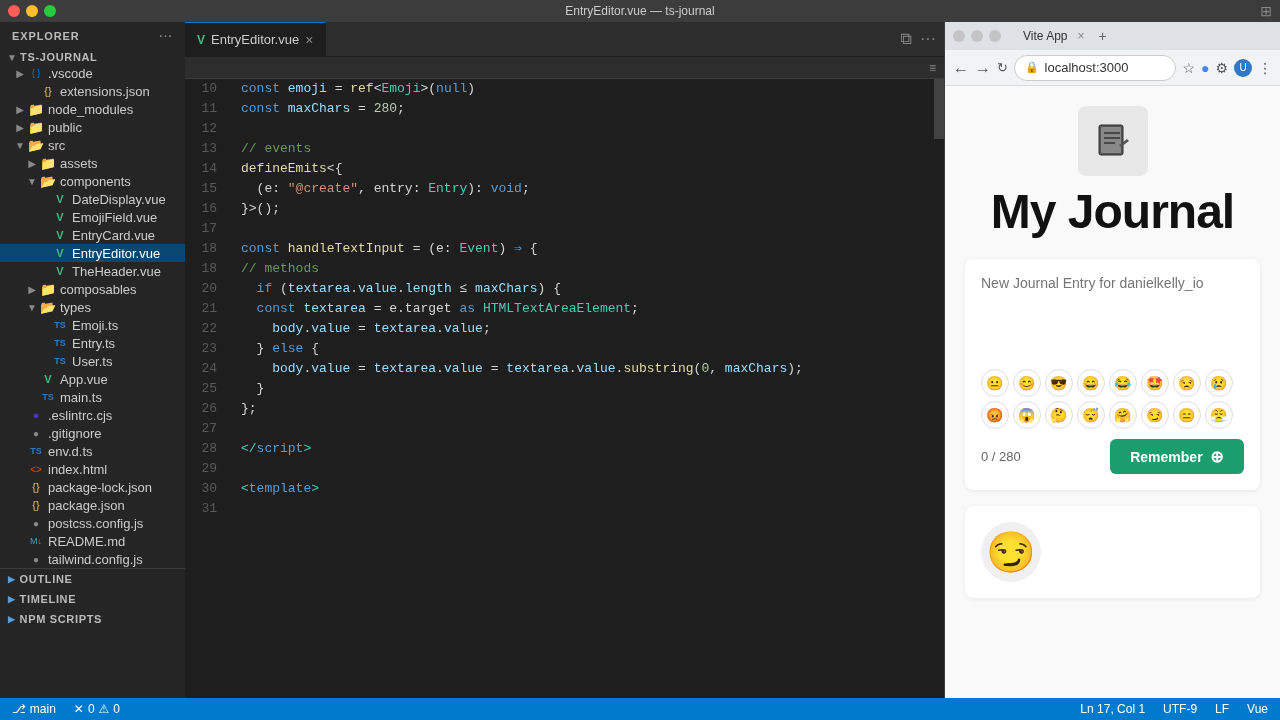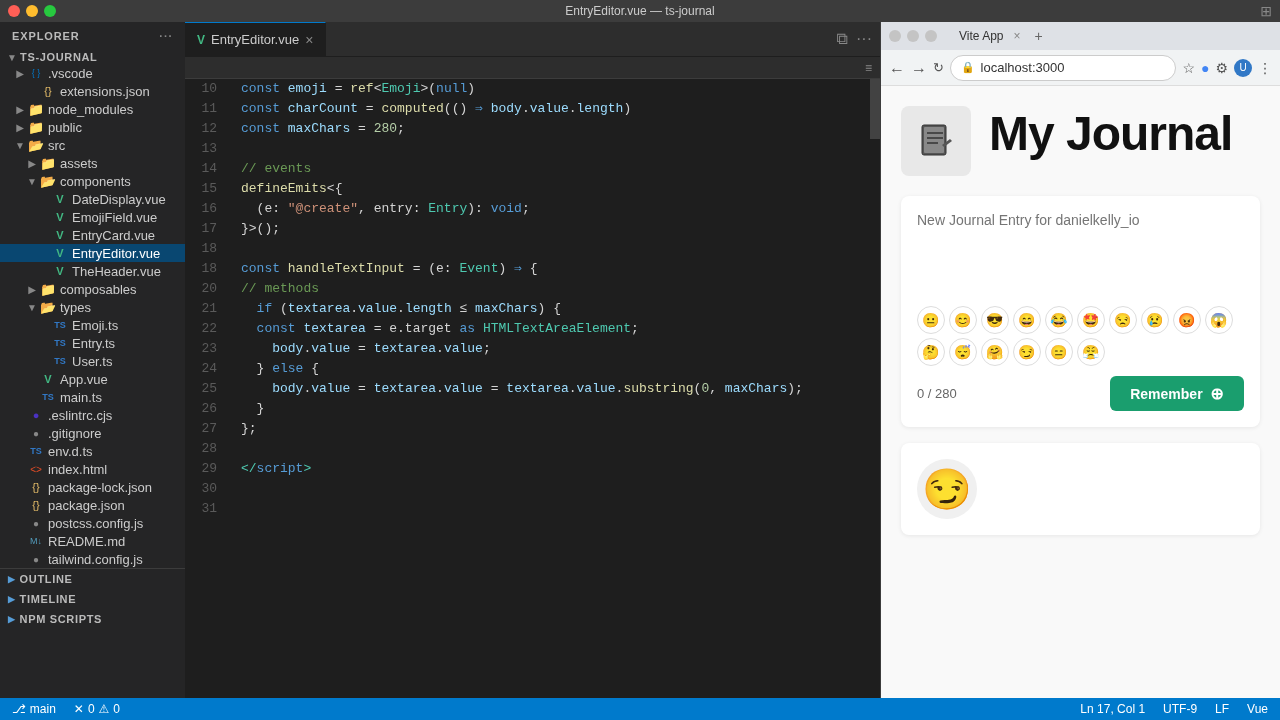--- a/index.html
+++ b/index.html
@@ -212,21 +212,21 @@
     .scrollbar-thumb {
       position: absolute;
       top: 0;
       width: 100%;
       height: 60px;
       background: #424242;
     }
 
     
     .browser-panel {
-      width: 400px;
+      width: 336px;
       background: #ffffff;
       flex-shrink: 0;
       display: flex;
       flex-direction: column;
       border-left: 1px solid #3c3c3c;
     }
     .browser-title-bar {
       background: #dee1e6;
       height: 28px;
       display: flex;
@@ -268,23 +268,24 @@
     .browser-content {
       flex: 1;
       background: #f9f9f9;
       overflow-y: auto;
       padding: 20px;
     }
 
     
     .app-header {
       display: flex;
-      align-items: flex-start;
-      gap: 18px;
+      align-items: center;
+      gap: 8px;
       margin-bottom: 20px;
+      flex-direction: column;
     }
     .journal-icon {
       width: 70px;
       height: 70px;
       background: #e8e8e8;
       border-radius: 8px;
       display: flex;
       align-items: center;
       justify-content: center;
       font-size: 36px;
@@ -651,40 +652,40 @@
           <div>25</div>
           <div>26</div>
           <div>27</div>
           <div>28</div>
           <div>29</div>
           <div>30</div>
           <div>31</div>
         </div>
       <div class="code-content" id="code-lines">
           <div class="line"><span class="kw">const </span><span class="var">emoji</span><span class="op"> = </span><span class="fn">ref</span><span class="op">&lt;</span><span class="type">Emoji</span><span class="op">&gt;(</span><span class="kw">null</span><span class="op">)</span></div>
-          <div class="line"><span class="kw">const </span><span class="var">charCount</span><span class="op"> = </span><span class="fn">computed</span><span class="op">(()</span><span class="arrow"> ⇒ </span><span class="var">body</span><span class="op">.</span><span class="var">value</span><span class="op">.</span><span class="var">length</span><span class="op">)</span></div>
           <div class="line"><span class="kw">const </span><span class="var">maxChars</span><span class="op"> = </span><span class="num">280</span><span class="op">;</span></div>
           <div class="line">&nbsp;</div>
           <div class="line"><span class="cm">// events</span></div>
           <div class="line"><span class="fn">defineEmits</span><span class="op">&lt;{</span></div>
           <div class="line"><span class="op">  (e: </span><span class="str">"@create"</span><span class="op">, entry: </span><span class="type">Entry</span><span class="op">): </span><span class="kw">void</span><span class="op">;</span></div>
           <div class="line"><span class="op">}&gt;</span><span class="op">()</span><span class="op">;</span></div>
           <div class="line">&nbsp;</div>
           <div class="line"><span class="kw">const </span><span class="fn">handleTextInput</span><span class="op"> = (e: </span><span class="type">Event</span><span class="op">)</span><span class="arrow"> ⇒ </span><span class="op">{</span></div>
           <div class="line"><span class="cm">// methods</span></div>
           <div class="line"><span class="kw">  if </span><span class="op">(</span><span class="var">textarea</span><span class="op">.</span><span class="var">value</span><span class="op">.</span><span class="var">length </span><span class="op">≤ </span><span class="var">maxChars</span><span class="op">) {</span></div>
           <div class="line"><span class="kw">  const </span><span class="var">textarea</span><span class="op"> = e.target </span><span class="kw">as </span><span class="type">HTMLTextAreaElement</span><span class="op">;</span></div>
           <div class="line"><span class="op">    </span><span class="var">body</span><span class="op">.</span><span class="var">value</span><span class="op"> = </span><span class="var">textarea</span><span class="op">.</span><span class="var">value</span><span class="op">;</span></div>
           <div class="line"><span class="op">  } </span><span class="kw">else </span><span class="op">{</span></div>
           <div class="line"><span class="op">    </span><span class="var">body</span><span class="op">.</span><span class="var">value</span><span class="op"> = </span><span class="var">textarea</span><span class="op">.</span><span class="var">value</span><span class="op"> = </span><span class="var">textarea</span><span class="op">.</span><span class="var">value</span><span class="op">.</span><span class="fn">substring</span><span class="op">(</span><span class="num">0</span><span class="op">, </span><span class="var">maxChars</span><span class="op">);</span></div>
           <div class="line"><span class="op">  }</span></div>
           <div class="line"><span class="op">};</span></div>
           <div class="line">&nbsp;</div>
           <div class="line"><span class="tag">&lt;/</span><span class="kw">script</span><span class="tag">&gt;</span></div>
           <div class="line">&nbsp;</div>
+          <div class="line"><span class="tag">&lt;</span><span class="kw">template</span><span class="tag">&gt;</span></div>
         </div>
       <div class="scrollbar-indicator">
         <div class="scrollbar-thumb"></div>
       </div>
     </div>
   </div>
 
   <div class="browser-panel">
 
     <div class="browser-title-bar">

